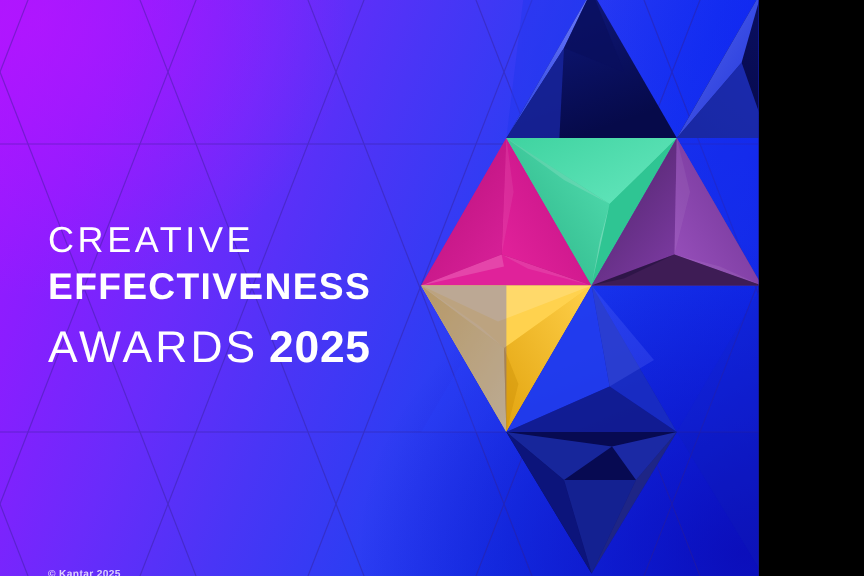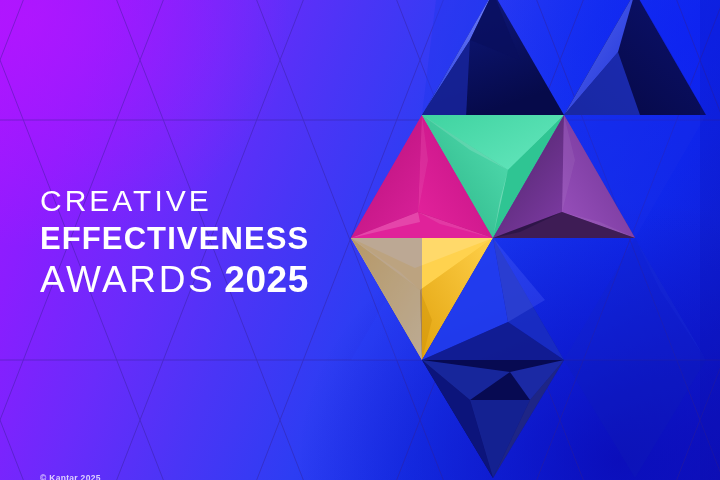--- a/index.html
+++ b/index.html
@@ -2,21 +2,21 @@
 <html><head>
 <meta charset="utf-8">
 <style>
   html, body {
     margin: 0;
     padding: 0;
     background: #000;
   }
   #stage {
     position: relative;
-    width: 720px;
+    width: 632px;
     height: 480px;
     overflow: hidden;
     font-family: "Liberation Sans", sans-serif;
     background: #3a2bf0;
   }
   #bg-gradient,
   #bg-gradient-2,
   #bg-grid,
   #art-svg,
   #title-block,
@@ -61,21 +61,21 @@
   .tl-1 {
     font-size: 30px;
     font-weight: 300;
     letter-spacing: 3.0px;
     margin-bottom: 7px;
   }
   .tl-2 {
     font-size: 31px;
     font-weight: 700;
     letter-spacing: 1.1px;
-    margin-bottom: 7px;
+    margin-bottom: 17px;
   }
   .tl-3 {
     font-size: 37px;
     font-weight: 300;
     letter-spacing: 2.6px;
   }
   .tl-3 .year {
     font-weight: 700;
     letter-spacing: 0.6px;
     margin-left: 9px;

